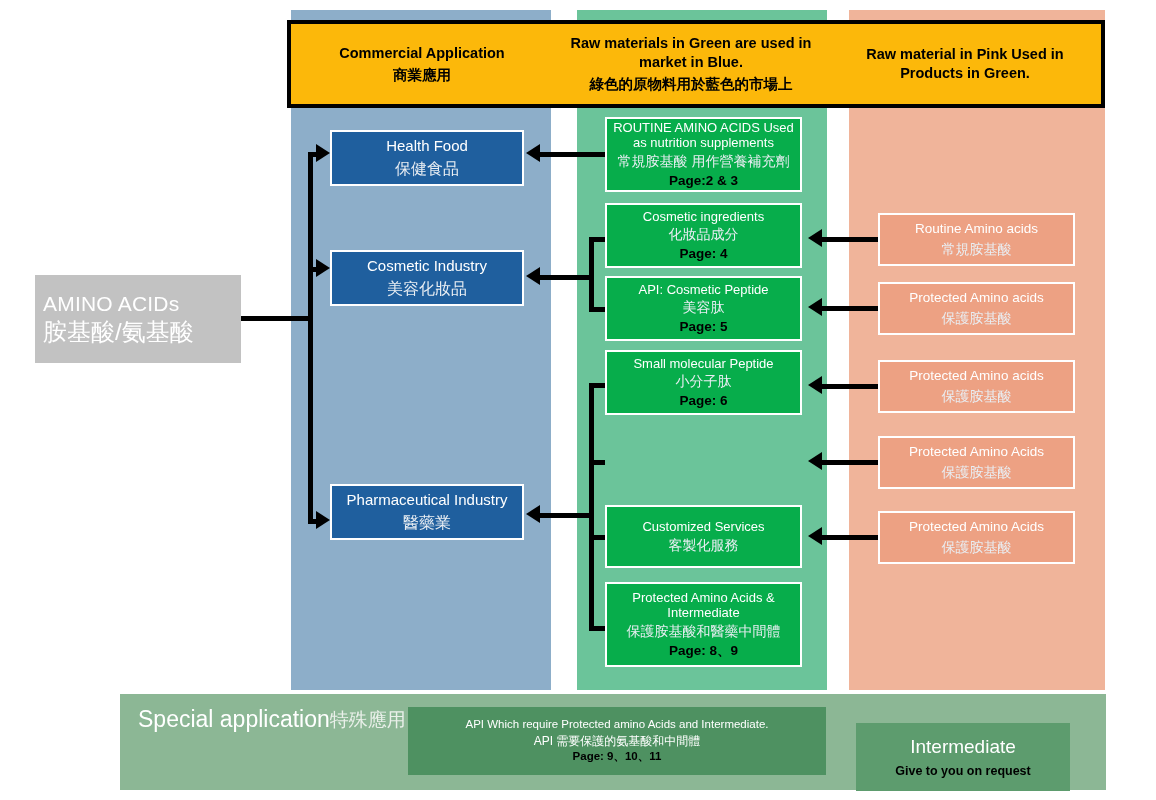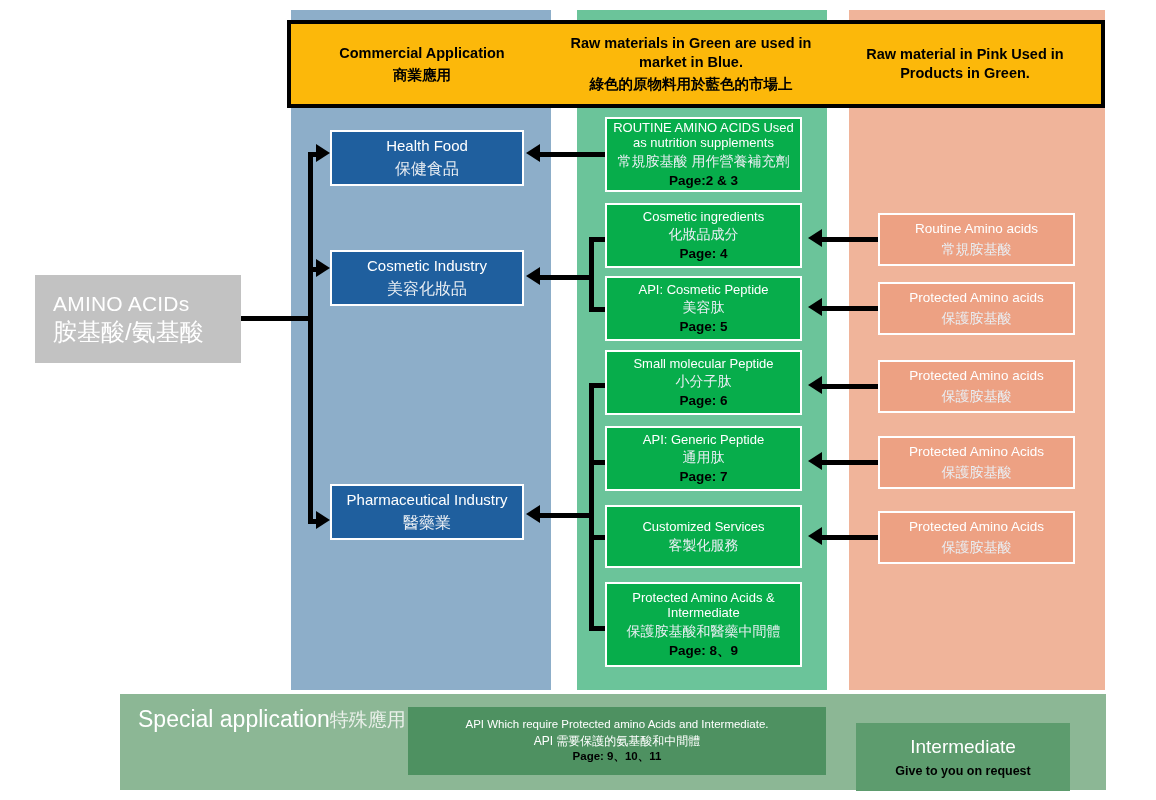--- a/index.html
+++ b/index.html
@@ -31,21 +31,21 @@
   #hdr-cell-2 { width: 276px; }
   #hdr-cell-3 { width: 272px; }
   .hdr-en { font-size: 14.5px; font-weight: bold; line-height: 1.30; }
   .hdr-zh { font-size: 14.5px; font-weight: bold; line-height: 1.30; margin-top: 3px; }
 
   
   #source-box {
     position: absolute; left: 35px; top: 275px; width: 206px; height: 88px;
     background: #c2c2c2;
     display: flex; flex-direction: column; justify-content: center;
-    padding-left: 18px;
+    padding-left: 8px;
   }
   #source-box .en { color: #ffffff; font-size: 21px; line-height: 1.25; letter-spacing: .2px; }
   #source-box .zh { color: #ffffff; font-size: 24px; line-height: 1.20; }
 
   
   .node {
     position: absolute;
     border: 2px solid #ffffff;
     display: flex; flex-direction: column; justify-content: center; align-items: center;
     text-align: center; padding: 2px 4px;
@@ -204,25 +204,20 @@
     <div class="zh">美容肽</div>
     <div class="pg">Page: 5</div>
   </div>
 
   <div class="node node-green" style="left:605px; top:350px; width:197px; height:65px;">
     <div class="en">Small molecular Peptide</div>
     <div class="zh">小分子肽</div>
     <div class="pg">Page: 6</div>
   </div>
 
-  <div class="node node-green" style="left:605px; top:426px; width:197px; height:65px;">
-    <div class="en">API: Generic Peptide</div>
-    <div class="zh">通用肽</div>
-    <div class="pg">Page: 7</div>
-  </div>
 
   <div class="node node-green" style="left:605px; top:505px; width:197px; height:63px;">
     <div class="en">Customized Services</div>
     <div class="zh">客製化服務</div>
   </div>
 
   <div class="node node-green" style="left:605px; top:582px; width:197px; height:85px;">
     <div class="en">Protected Amino Acids &amp; Intermediate</div>
     <div class="zh">保護胺基酸和醫藥中間體</div>
     <div class="pg">Page: 8、9</div>

